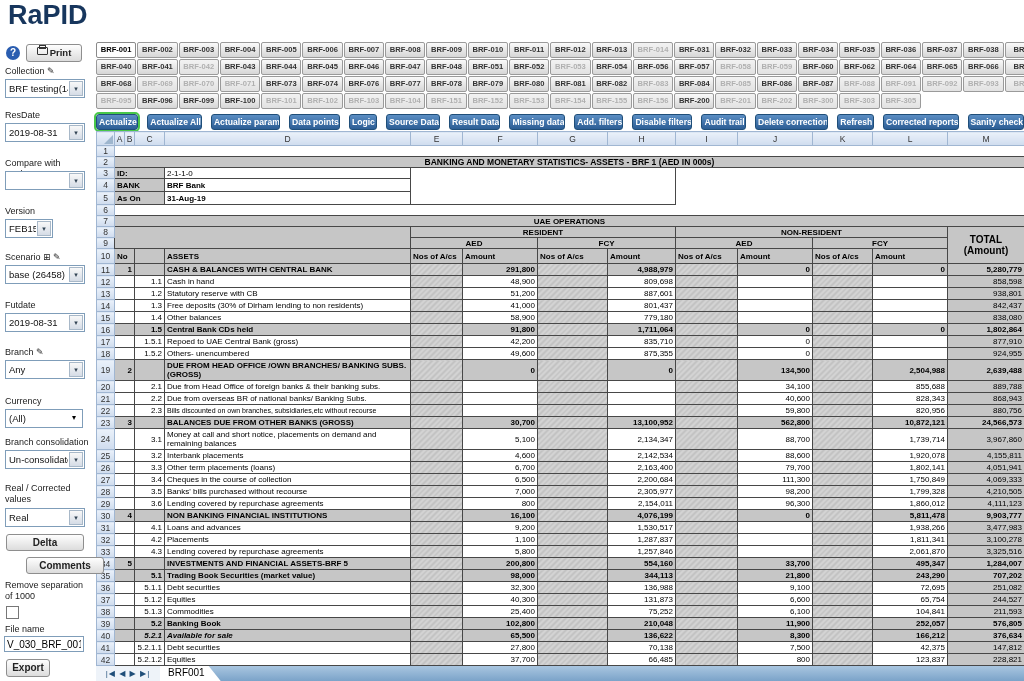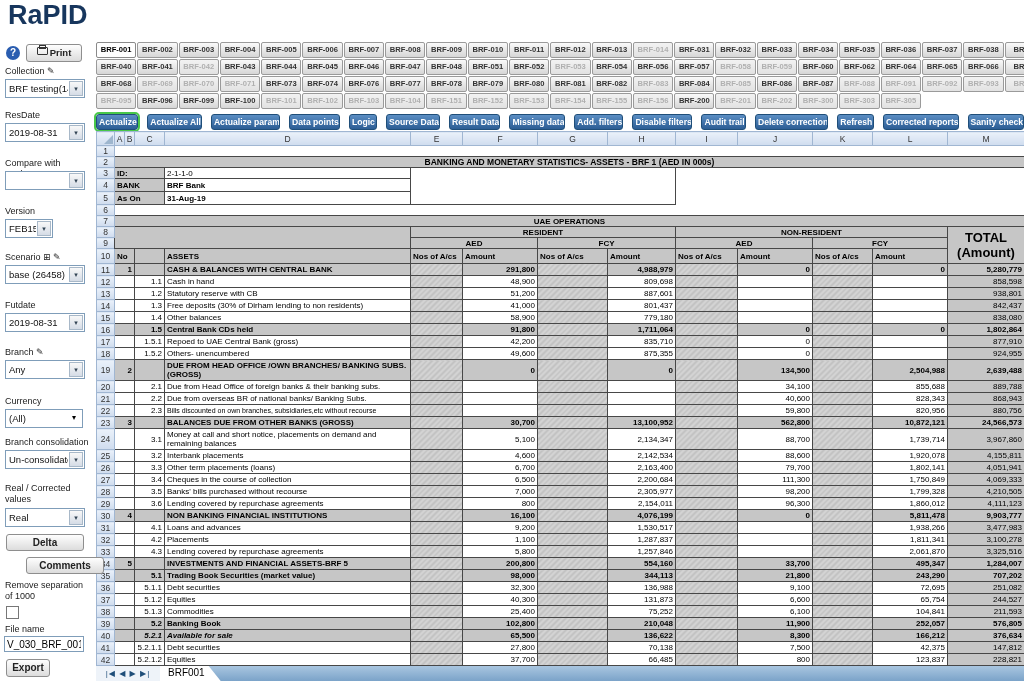--- a/index.html
+++ b/index.html
@@ -316,21 +316,21 @@
         </tr>
   <tr style="height:11px">
     <td class="g">7</td>
     <td class="b gray bold ctr" colspan="13">UAE OPERATIONS</td>
   </tr>
   <tr style="height:10px">
     <td class="g">8</td>
     <td class="b gray" colspan="4" rowspan="2"></td>
     <td class="b gray bold ctr" colspan="4">RESIDENT</td>
     <td class="b gray bold ctr" colspan="4">NON-RESIDENT</td>
-    <td class="b gray bold ctr" rowspan="3" style="font-size:13px;vertical-align:middle">TOTAL (Amount)</td>
+    <td class="b gray bold ctr" rowspan="3" style="font-size:10px;vertical-align:middle">TOTAL (Amount)</td>
   </tr>
   <tr style="height:11px">
     <td class="g">9</td>
     <td class="b gray bold ctr" colspan="2">AED</td>
     <td class="b gray bold ctr" colspan="2">FCY</td>
     <td class="b gray bold ctr" colspan="2">AED</td>
     <td class="b gray bold ctr" colspan="2">FCY</td>
   </tr>
   <tr style="height:15px">
     <td class="g">10</td>

